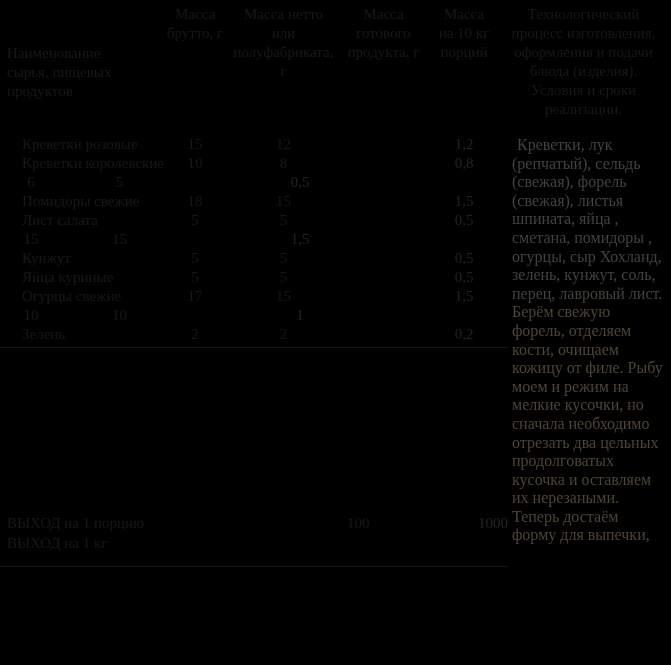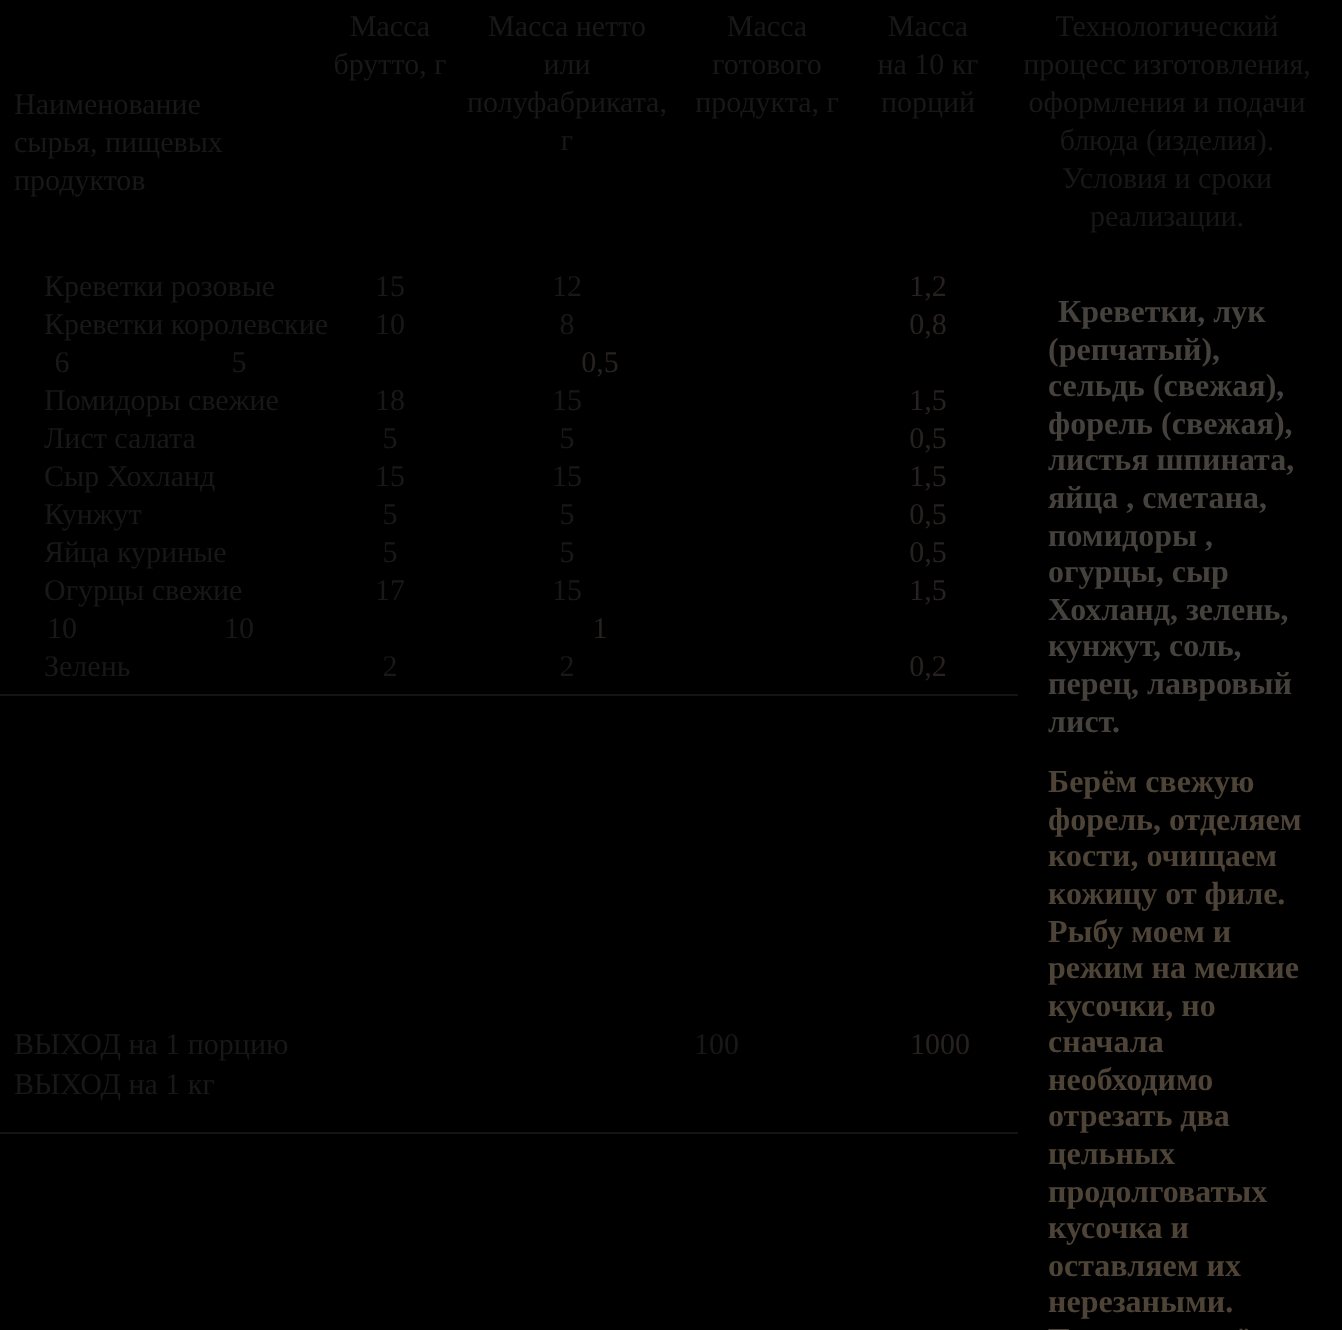--- a/index.html
+++ b/index.html
@@ -33,27 +33,27 @@
   .row{display:flex; height:19px; font-size:15px; line-height:19px;}
   .cell{white-space:nowrap; overflow:hidden;}
   .cell.c1{padding-left:22px; box-sizing:border-box;font-family:Liberation Serif, serif;}
   .cell.c2,.cell.c3,.cell.c4,.cell.c5{text-align:center;}
   .cell.c5{color:var(--per10-text);}
   
   .process{
     position:absolute; left:512px; top:136px; width:153px;
     font-size:16px; line-height:18.6px; text-align:left;
   }
-  .process p{margin:12px;font-weight:bold;}
+  .process p{margin:0;}
   .process .list{color:var(--process-list-text); text-indent:5px;}
   .process .body{color:var(--process-body-text);}
   
   .yield-labels{position:absolute; left:7px; top:513px; font-size:15px; line-height:20px; white-space:nowrap;}
   .yield-finished{position:absolute; left:347px; top:513px; width:85px; text-align:left; font-size:15px; line-height:20px;}
-  .yield-per{position:absolute; left:432px; top:513px; width:76px; text-align:center; font-size:15px; line-height:20px; color:var(--per10-text);}
+  .yield-per{position:absolute; left:432px; top:513px; width:76px; text-align:right; font-size:15px; line-height:20px; color:var(--per10-text);}
   
   .divider{position:absolute; left:0; width:509px; height:1px; background:var(--border);}
   .divider-ingredients{top:347px;}
   .divider-bottom{top:566px;}
 </style>
 </head>
 <body>
 
 <div class="page">
 
@@ -107,21 +107,20 @@
         <div class="cell c5">1,5</div>
       </div>
       <div class="row">
         <div class="cell c1">Лист салата</div>
         <div class="cell c2">5</div>
         <div class="cell c3">5</div>
         <div class="cell c4"></div>
         <div class="cell c5">0,5</div>
       </div>
       <div class="row">
-        <div class="cell c1">Сыр Хохланд</div>
         <div class="cell c2">15</div>
         <div class="cell c3">15</div>
         <div class="cell c4"></div>
         <div class="cell c5">1,5</div>
       </div>
       <div class="row">
         <div class="cell c1">Кунжут</div>
         <div class="cell c2">5</div>
         <div class="cell c3">5</div>
         <div class="cell c4"></div>

